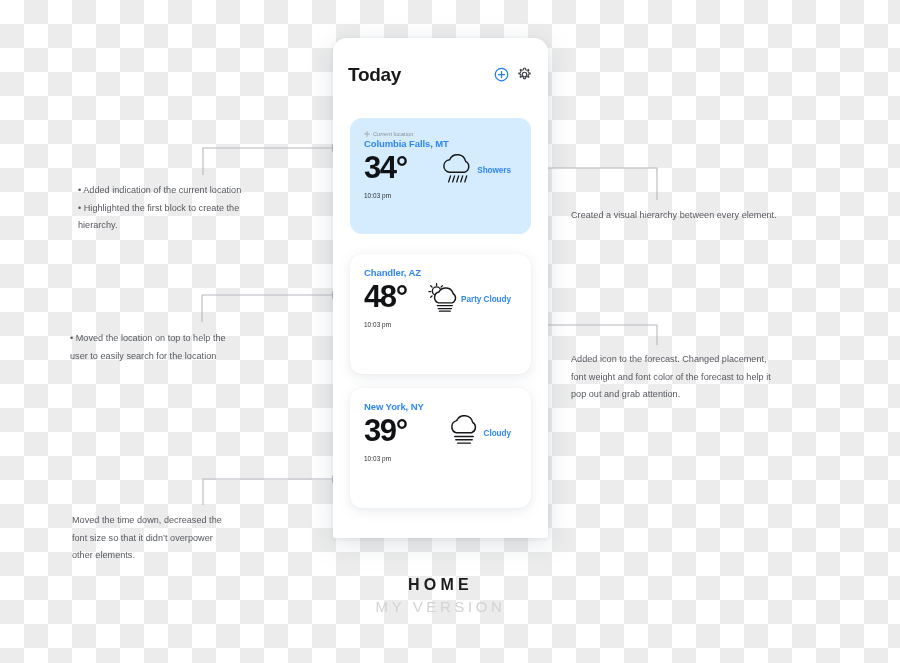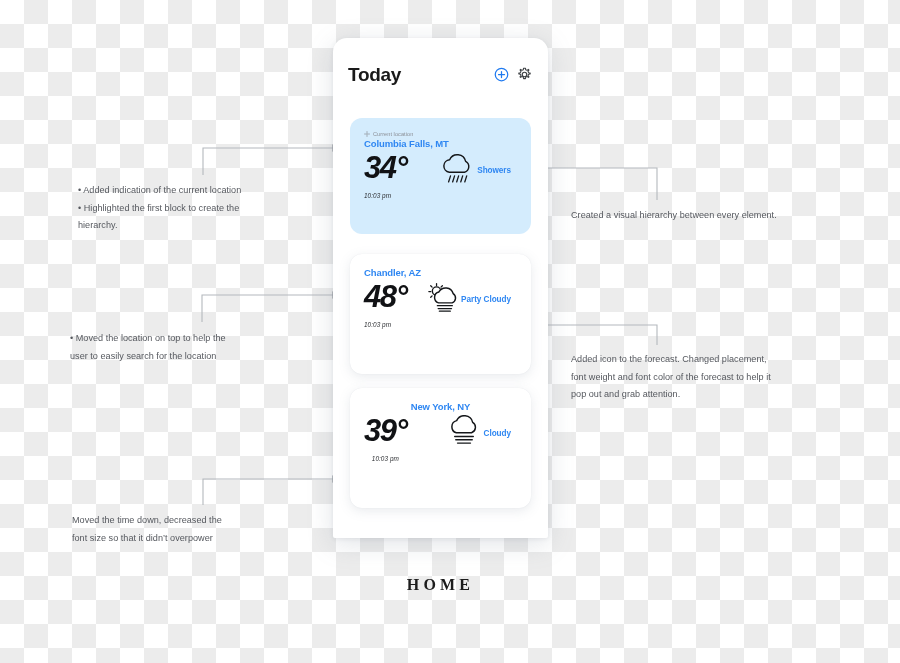--- a/index.html
+++ b/index.html
@@ -78,21 +78,21 @@
     background: #d4ecfd;
     top: 80px;
     height: 116px;
   }
   .card.plain {
     background: #ffffff;
     box-shadow: 0 3px 12px rgba(120,132,150,0.16), 0 0 1px rgba(120,132,150,0.18);
     height: 120px;
   }
   .card.plain.c2 { top: 216px; }
-  .card.plain.c3 { top: 350px; text-align: center; }
+  .card.plain.c3 { top: 350px; }
 
   .cur-loc-row {
     display: flex;
     align-items: center;
     gap: 3px;
     margin-bottom: 1px;
   }
   .cur-loc-label {
     font-size: 5.6px;
     color: #8b8f96;
@@ -103,21 +103,21 @@
     font-weight: bold;
     color: #2f87f2;
     letter-spacing: -0.1px;
     margin-bottom: 2px;
   }
   .card-body {
     display: flex;
     align-items: flex-start;
     justify-content: space-between;
   }
-  .left-col { padding-top: 2px; font-style: italic; }
+  .left-col { padding-top: 2px; }
   .temp {
     font-size: 31px;
     font-weight: bold;
     color: #111215;
     line-height: 0.96;
     letter-spacing: -1.4px;
   }
   .time {
     font-size: 6.4px;
     color: #2b2d31;
@@ -156,21 +156,20 @@
   
   .conn { position: absolute; }
 
   
   #caption {
     position: absolute;
     left: 333px;
     top: 574px;
     width: 215px;
     text-align: center;
-    font-family: Liberation Serif, serif;
   }
   #cap-home {
     font-size: 16px;
     font-weight: bold;
     color: #1c1c1c;
     letter-spacing: 4.2px;
     line-height: 1.35;
   }
   #cap-sub {
     font-size: 15px;
@@ -285,25 +284,27 @@
     <div>• Highlighted the first block to create the</div>
     <div>hierarchy.</div>
   </div>
 <div class="note" id="note-left-2">
     <div>• Moved the location on top to help the</div>
     <div>user to easily search for the location</div>
   </div>
 <div class="note" id="note-left-3">
     <div>Moved the time down, decreased the</div>
     <div>font size so that it didn’t overpower</div>
+    <div>other elements.</div>
   </div>
 <div class="note" id="note-right-1">
     <div>Created a visual hierarchy between every element.</div>
   </div>
 <div class="note" id="note-right-2">
     <div>Added icon to the forecast. Changed placement,</div>
     <div>font weight and font color of the forecast to help it</div>
     <div>pop out and grab attention.</div>
   </div>
 
 <div id="caption">
   <div id="cap-home">HOME</div>
+  <div id="cap-sub">MY VERSION</div>
 </div>
 
 </body></html>

